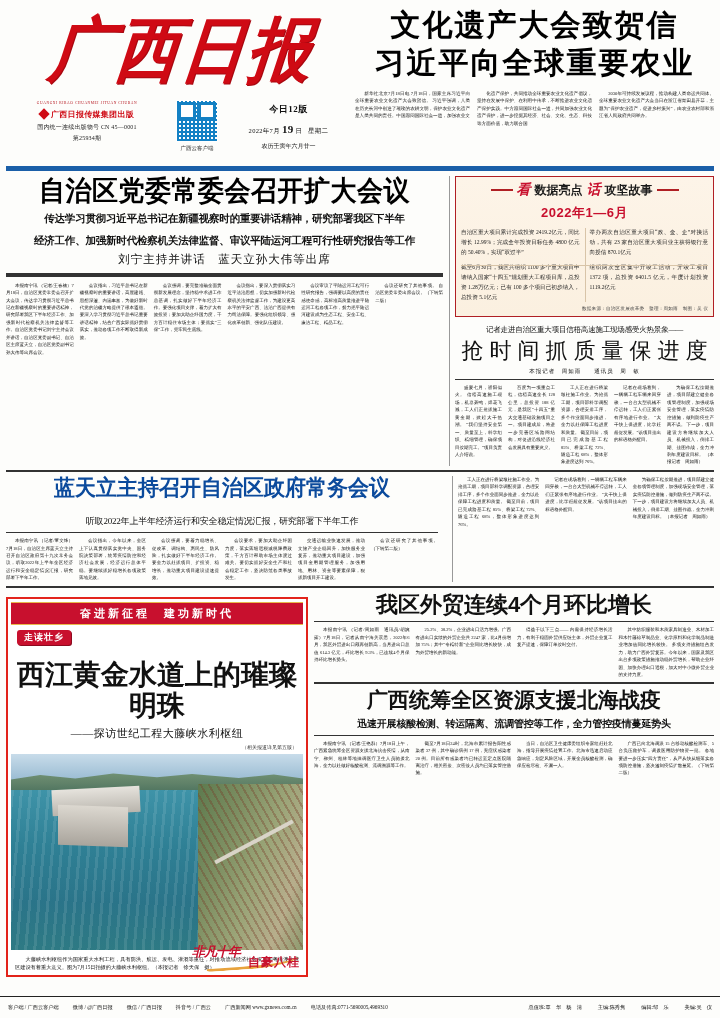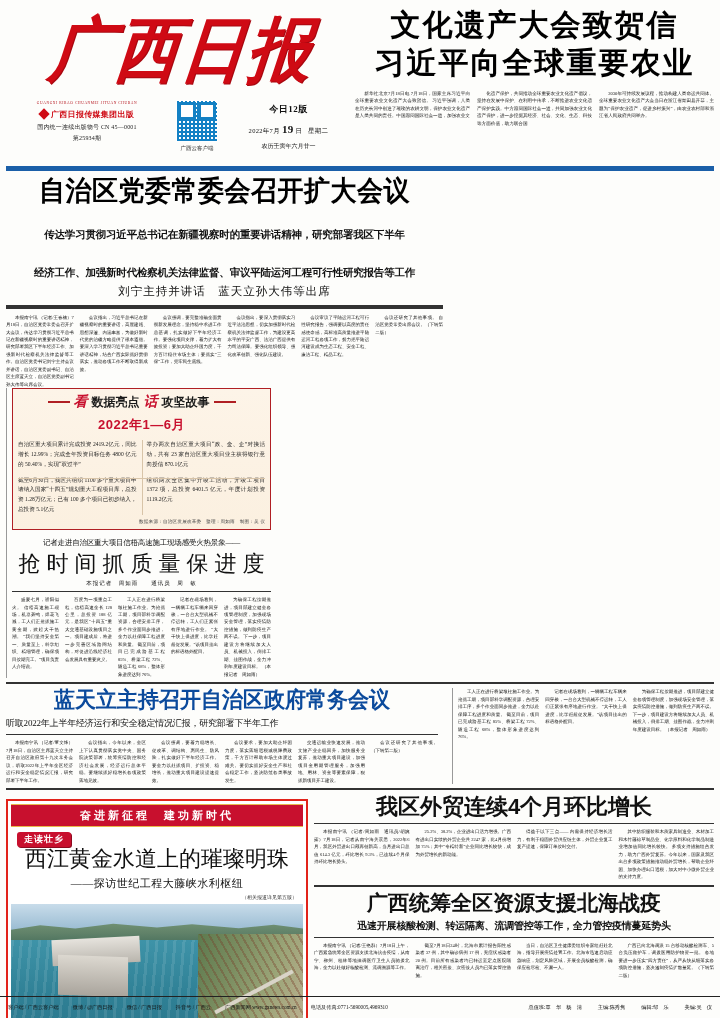--- a/index.html
+++ b/index.html
@@ -70,33 +70,33 @@
   .lead-cols {
     display: flex; gap: 7px; margin-top: 7px; font-size: 4.6px;
     line-height: 1.62; text-align: justify;
   }
   .lead-cols > div { flex: 1; }
   .lead-cols p { text-indent: 2em; margin-bottom: 1px; }
 
   .blue-rule { height: 5px; background: #1b5fa8; margin: 6px 0 0 0; }
 
   
-  .row1 { display: flex; margin-top: 5px; flex-direction: column; }
+  .row1 { display: flex; margin-top: 5px; }
   .col-left { width: 443px; padding-right: 6px; }
   .col-right { width: 265px; border-left: 1px solid #999; padding-left: 5px; }
 
   .headline-1 {
     font-family: "Liberation Sans", sans-serif;
     font-size: 26px; font-weight: bold; text-align: center;
     letter-spacing: .5px; line-height: 1.12; color: #000;
     transform: scaleY(1.06);
   }
   .subhead-1 {
     font-size: 10.5px; text-align: center; line-height: 1.5;
-    margin-top: 22px; letter-spacing: -.2px; font-weight: bold;
+    margin-top: 6px; letter-spacing: -.2px; font-weight: bold;
     font-family: "Liberation Serif", serif;
   }
   .subhead-2 {
     font-size: 11.5px; text-align: center; margin-top: 3px;
     font-family: "Liberation Sans", sans-serif; letter-spacing: 1px;
   }
   .rule-dbl { border-top: 1px solid #333; border-bottom: 3px solid #333; height: 4px; margin: 6px 0 5px; }
 
   .body-cols { display: flex; gap: 6px; font-size: 4.5px; line-height: 1.66; text-align: justify; }
   .body-cols > div { flex: 1; }
@@ -139,42 +139,42 @@
   }
   .byline-c { text-align: center; font-size: 5.5px; margin-top: 4px; letter-spacing: 1px; }
 
   
   .row2 { display: flex; margin-top: 4px; gap: 8px; }
   .headline-3 {
     font-family: "Liberation Sans", sans-serif; font-size: 21px; font-weight: bold;
     text-align: center; color: #0b4a9c; letter-spacing: 0px; line-height: 1.15;
     transform: scaleY(1.05);
   }
-  .subhead-3 { font-size: 9px; margin-top: 5px; letter-spacing: -.2px; }
+  .subhead-3 { font-size: 9px; text-align: center; margin-top: 15px; letter-spacing: -.2px; }
 
   
   .feature-box {
     border: 2.5px solid #e2231a; padding: 3px; margin-top: 5px; background: #fff;
     width: 302px; position: relative;
   }
   .fb-banner {
     background: #c8102e; color: #fff; text-align: center; font-size: 11px;
     font-weight: bold; padding: 3px 0; letter-spacing: 3px;
     font-family: "Liberation Sans", sans-serif;
     border-top: 1px solid #e8b84b; border-bottom: 1px solid #e8b84b;
   }
   .fb-tag {
     display: inline-block; background: #c8102e; color: #fff; font-size: 9px;
     font-weight: bold; padding: 1px 7px; border-radius: 3px; margin: 5px 0 0 6px;
     font-family: "Liberation Sans", sans-serif; letter-spacing: 1px;
     box-shadow: 1px 1px 0 #8d0a1f;
   }
   .fb-title {
-    font-family: "Liberation Sans", sans-serif; font-size: 22px; font-weight: normal;
-    text-align: center; letter-spacing: 0px; margin-top: 0; line-height: 1.12;
+    font-family: "Liberation Sans", sans-serif; font-size: 28px; font-weight: bold;
+    text-align: center; letter-spacing: 0px; margin-top: 14px; line-height: 1.12;
   }
   .fb-sub { font-size: 11px; text-align: center; margin-top: 4px; letter-spacing: .5px; }
   .fb-note { font-size: 5px; text-align: right; margin: 3px 6px 0 0; color: #333; }
   .fb-photo {
     height: 196px; margin-top: 4px; position: relative; overflow: hidden;
     background: linear-gradient(180deg,#bcd4e6 0%,#9dc0da 14%,#3f8fa8 22%,#2f7d95 52%,#2b7188 72%,#3e7e6c 100%);
   }
   .ph-sky { position:absolute; top:0; left:0; right:0; height:30px;
     background: linear-gradient(180deg,#c8dcea,#93b7cf); }
   .ph-hill { position:absolute; top:16px; left:0; right:0; height:22px;

